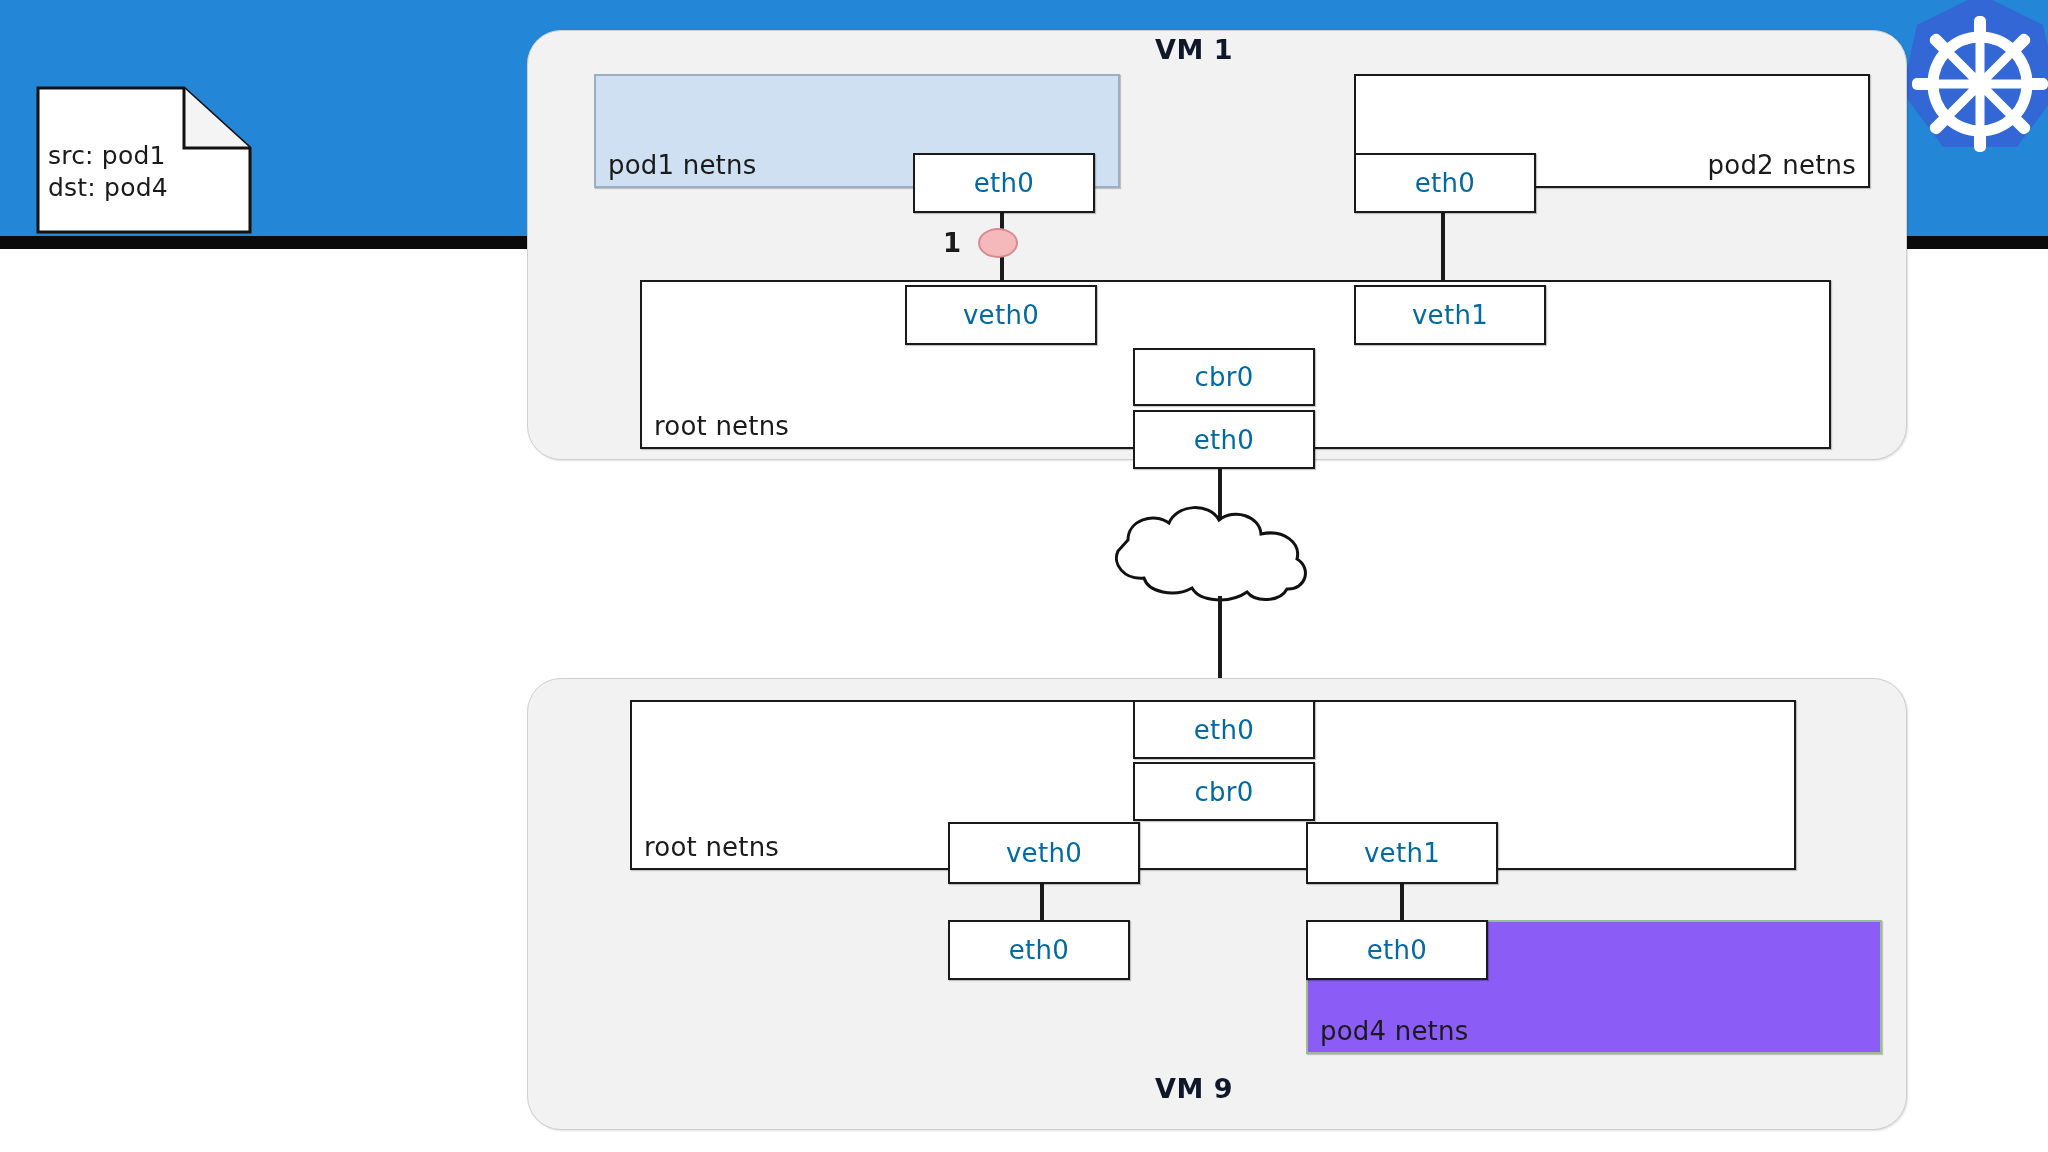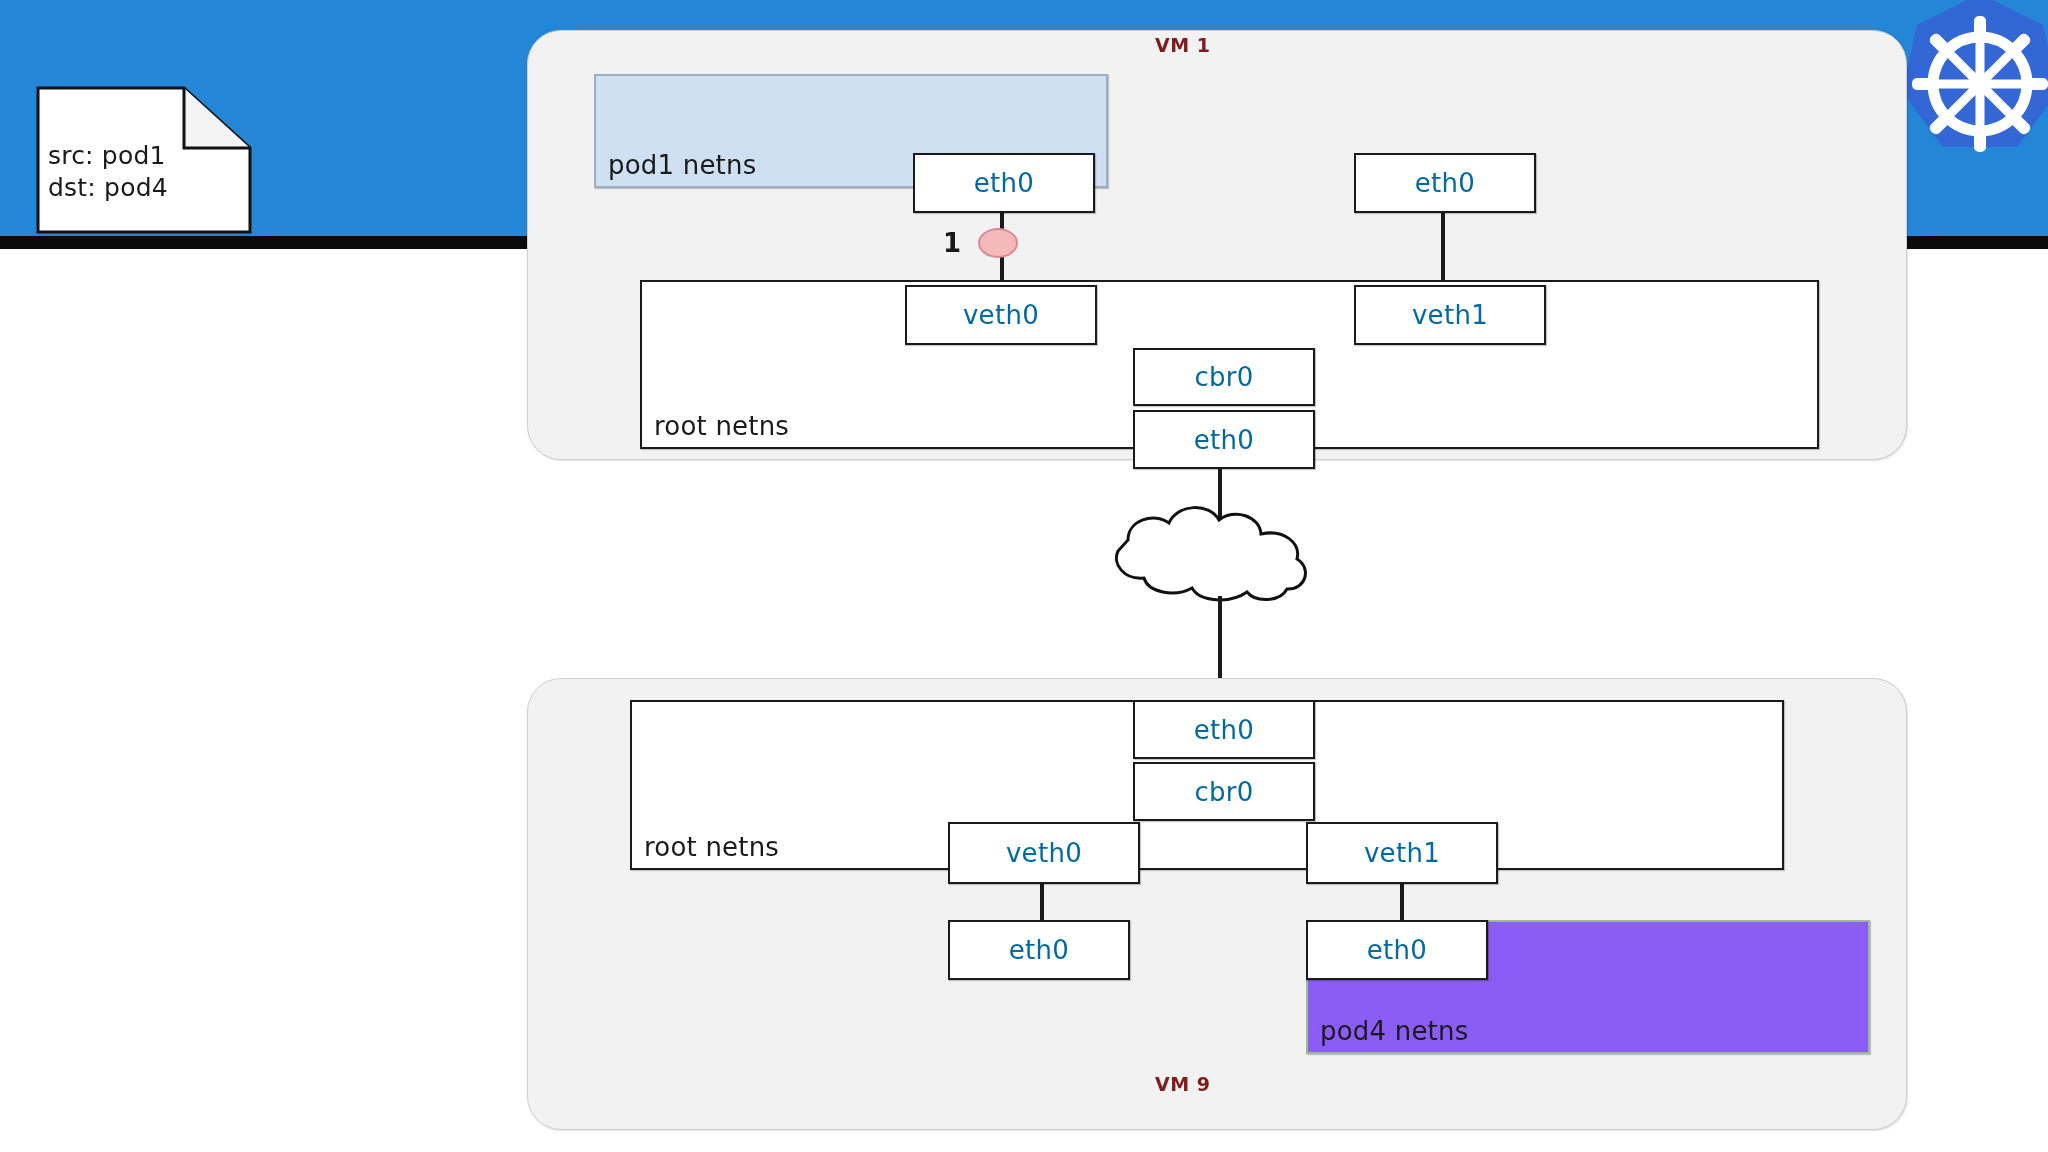--- a/index.html
+++ b/index.html
@@ -65,34 +65,35 @@
     background: #f2f2f2;
     border: 1px solid #cfcfcf;
     border-radius: 34px;
     box-shadow: 1px 1px 2px rgba(0,0,0,.13);
   }
   #vm1-shell { left: 527px; top: 30px;  width: 1378px; height: 428px; }
   #vm2-shell { left: 527px; top: 678px; width: 1378px; height: 450px; }
 
   .vm-title {
     position: absolute;
-    font-size: 19px;
+    font-size: 27px;
     font-weight: bold;
-    color: #7f1d1d;
+    color: #0f172a;
     letter-spacing: .5px;
   }
   #vm1-title { left: 1155px; top: 34px; }
   #vm2-title { left: 1155px; top: 1073px; }
 
   
   .netns {
     position: absolute;
     background: #ffffff;
     border: 2px solid #1a1a1a;
     box-shadow: 1px 1px 1px rgba(0,0,0,.20);
+    padding-left: 12px;
   }
   .netns.highlight-blue  { background: #cfe0f2; border-color: #9aaec4; }
   .netns.highlight-green { background: #8b5cf6; border-color: #9dba90; }
 
   .netns-label {
     position: absolute;
     left: 12px; bottom: 6px;
     font-size: 26px;
     color: #1a1a1a;
     letter-spacing: .2px;
@@ -223,20 +224,23 @@
   <div class="wire v" style="left:1000px; top:338px; height:40px;"></div>
   <div class="wire h" style="left:1000px; top:374px; width:137px;"></div>
   <div class="wire h" style="left:1307px; top:374px; width:137px;"></div>
   <div class="wire v" style="left:1441px; top:338px; height:40px;"></div>
   <div class="wire v" style="left:1218px; top:400px; height:16px;"></div>
   <div class="wire v" style="left:1218px; top:462px; height:110px;"></div>
 
   <div class="netns highlight-blue" id="pod1-netns">
     <span class="netns-label static-text">pod1 netns</span>
   </div>
+  <div class="netns" id="pod2-netns">
+    <span class="netns-label static-text" style="left:auto; right:12px;">pod2 netns</span>
+  </div>
   <div class="netns" id="vm1-root">
     <span class="netns-label static-text">root netns</span>
   </div>
 
   <div class="iface" id="vm1-pod1-eth0">eth0</div>
   <div class="iface" id="vm1-pod2-eth0">eth0</div>
   <div class="iface" id="vm1-veth0">veth0</div>
   <div class="iface" id="vm1-veth1">veth1</div>
   <div class="iface" id="vm1-cbr0">cbr0</div>
   <div class="iface" id="vm1-eth0">eth0</div>

